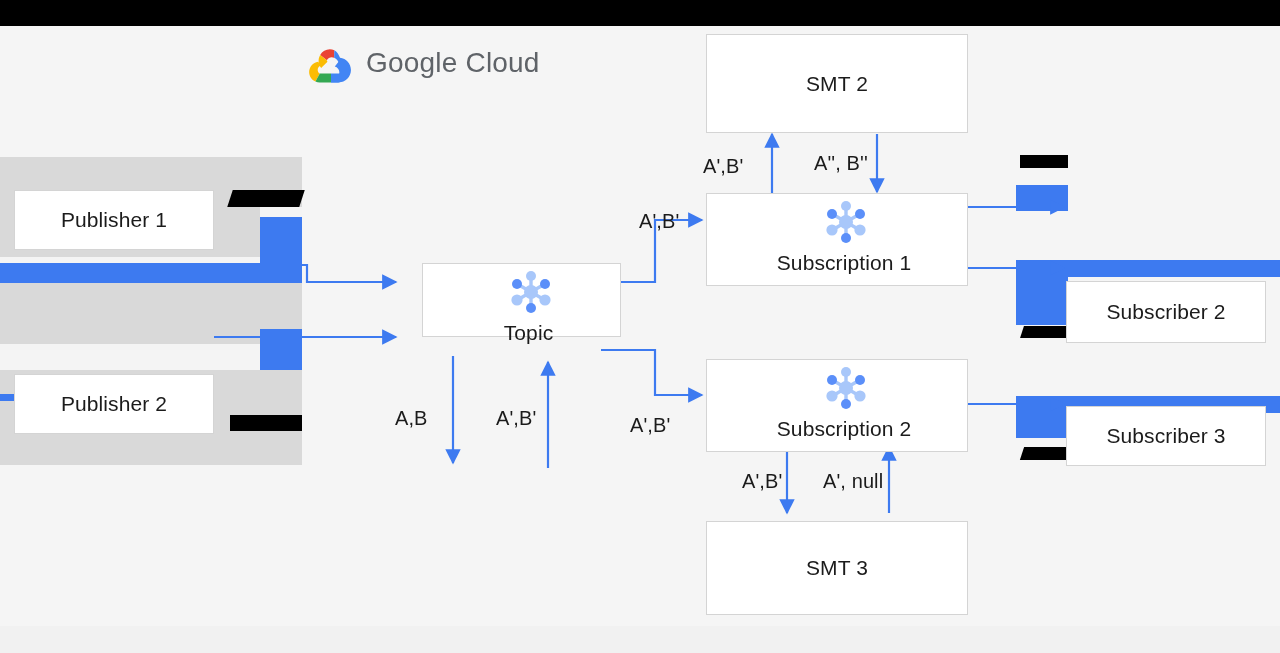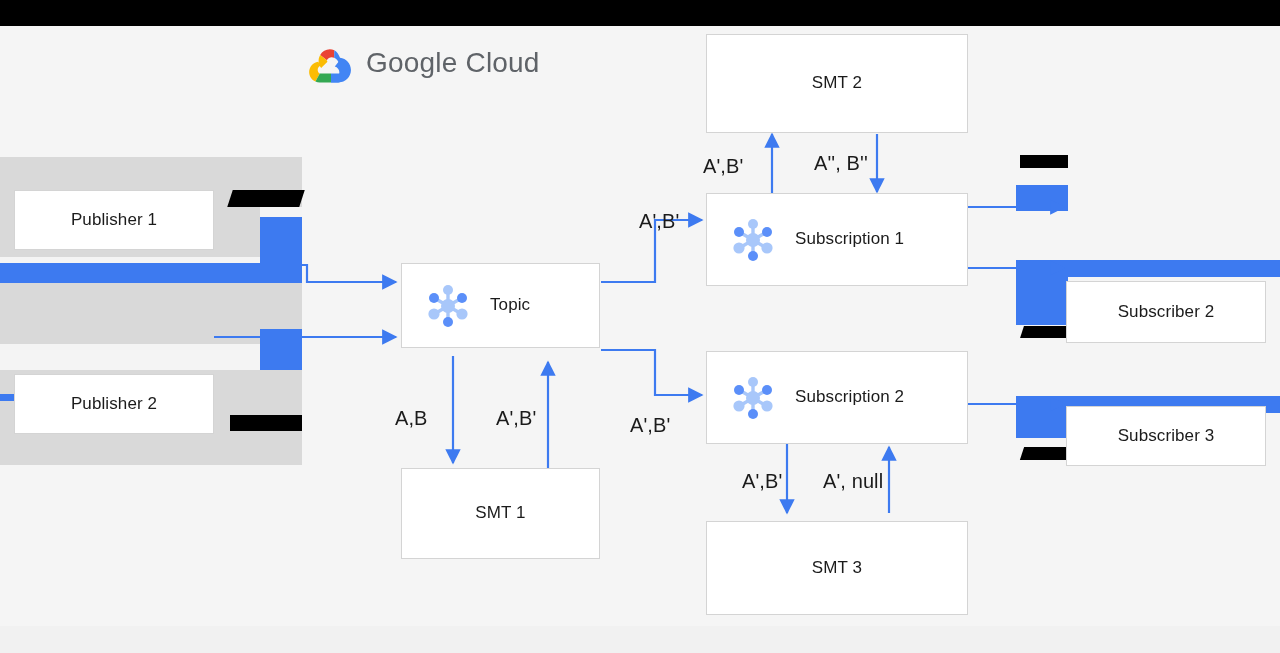--- a/index.html
+++ b/index.html
@@ -55,25 +55,25 @@
 
   
   .node {
     position: absolute;
     background: #ffffff;
     border: 1px solid #d4d4d4;
     display: flex;
     align-items: center;
     justify-content: center;
     color: #1b1b1b;
-    font-size: 17px;
+    font-size: 21px;
     line-height: 1.2;
     letter-spacing: .1px;
   }
-  .node.with-icon { justify-content: flex-start; }
+  .node.with-icon { justify-content: flex-start; flex-direction: column; }
   .node .node-label { pointer-events: none; }
   .node.with-icon .node-label { margin-left: 14px; }
 
   .ps-icon {
     flex: 0 0 auto;
     width: 56px; height: 56px;
     margin-left: 18px;
   }
 
   
@@ -198,44 +198,41 @@
   <div class="elabel" style="left:823px;top:470px;">A', null</div>
 
   <div class="node" style="left:14px;top:190px;width:200px;height:60px;">
     <span class="node-label">Publisher 1</span>
   </div>
 
   <div class="node" style="left:14px;top:374px;width:200px;height:60px;">
     <span class="node-label">Publisher 2</span>
   </div>
 
-  <div class="node with-icon" style="left:401px;top:263px;width:199px;height:85px;">
+  <div class="node with-icon" style="left:422px;top:263px;width:199px;height:74px;">
     <svg class="ps-icon" viewBox="0 0 56 56">
       <g stroke="#a8c7fa" stroke-width="3.4" stroke-linecap="round">
         <line x1="28" y1="28" x2="28" y2="15"></line>
         <line x1="28" y1="28" x2="16" y2="21"></line>
         <line x1="28" y1="28" x2="16" y2="35"></line>
         <line x1="28" y1="28" x2="28" y2="41"></line>
         <line x1="28" y1="28" x2="40" y2="35"></line>
         <line x1="28" y1="28" x2="40" y2="21"></line>
       </g>
       <circle cx="28" cy="28" r="7" fill="#a8c7fa"></circle>
       <circle cx="28" cy="12" r="5" fill="#a8c7fa"></circle>
       <circle cx="14" cy="20" r="5" fill="#5b8ff9"></circle>
       <circle cx="14" cy="36" r="5.6" fill="#a8c7fa"></circle>
       <circle cx="28" cy="44" r="5" fill="#5b8ff9"></circle>
       <circle cx="42" cy="36" r="5.6" fill="#a8c7fa"></circle>
       <circle cx="42" cy="20" r="5" fill="#5b8ff9"></circle>
     </svg>
     <span class="node-label">Topic</span>
   </div>
 
-  <div class="node" style="left:401px;top:468px;width:199px;height:91px;">
-    <span class="node-label">SMT 1</span>
-  </div>
 
   <div class="node" style="left:706px;top:34px;width:262px;height:99px;">
     <span class="node-label">SMT 2</span>
   </div>
 
   <div class="node" style="left:706px;top:521px;width:262px;height:94px;">
     <span class="node-label">SMT 3</span>
   </div>
 
   <div class="node with-icon" style="left:706px;top:193px;width:262px;height:93px;">
@@ -252,21 +249,21 @@
       <circle cx="28" cy="12" r="5" fill="#a8c7fa"></circle>
       <circle cx="14" cy="20" r="5" fill="#5b8ff9"></circle>
       <circle cx="14" cy="36" r="5.6" fill="#a8c7fa"></circle>
       <circle cx="28" cy="44" r="5" fill="#5b8ff9"></circle>
       <circle cx="42" cy="36" r="5.6" fill="#a8c7fa"></circle>
       <circle cx="42" cy="20" r="5" fill="#5b8ff9"></circle>
     </svg>
     <span class="node-label">Subscription 1</span>
   </div>
 
-  <div class="node with-icon" style="left:706px;top:351px;width:262px;height:93px;">
+  <div class="node with-icon" style="left:706px;top:359px;width:262px;height:93px;">
     <svg class="ps-icon" viewBox="0 0 56 56">
       <g stroke="#a8c7fa" stroke-width="3.4" stroke-linecap="round">
         <line x1="28" y1="28" x2="28" y2="15"></line>
         <line x1="28" y1="28" x2="16" y2="21"></line>
         <line x1="28" y1="28" x2="16" y2="35"></line>
         <line x1="28" y1="28" x2="28" y2="41"></line>
         <line x1="28" y1="28" x2="40" y2="35"></line>
         <line x1="28" y1="28" x2="40" y2="21"></line>
       </g>
       <circle cx="28" cy="28" r="7" fill="#a8c7fa"></circle>

